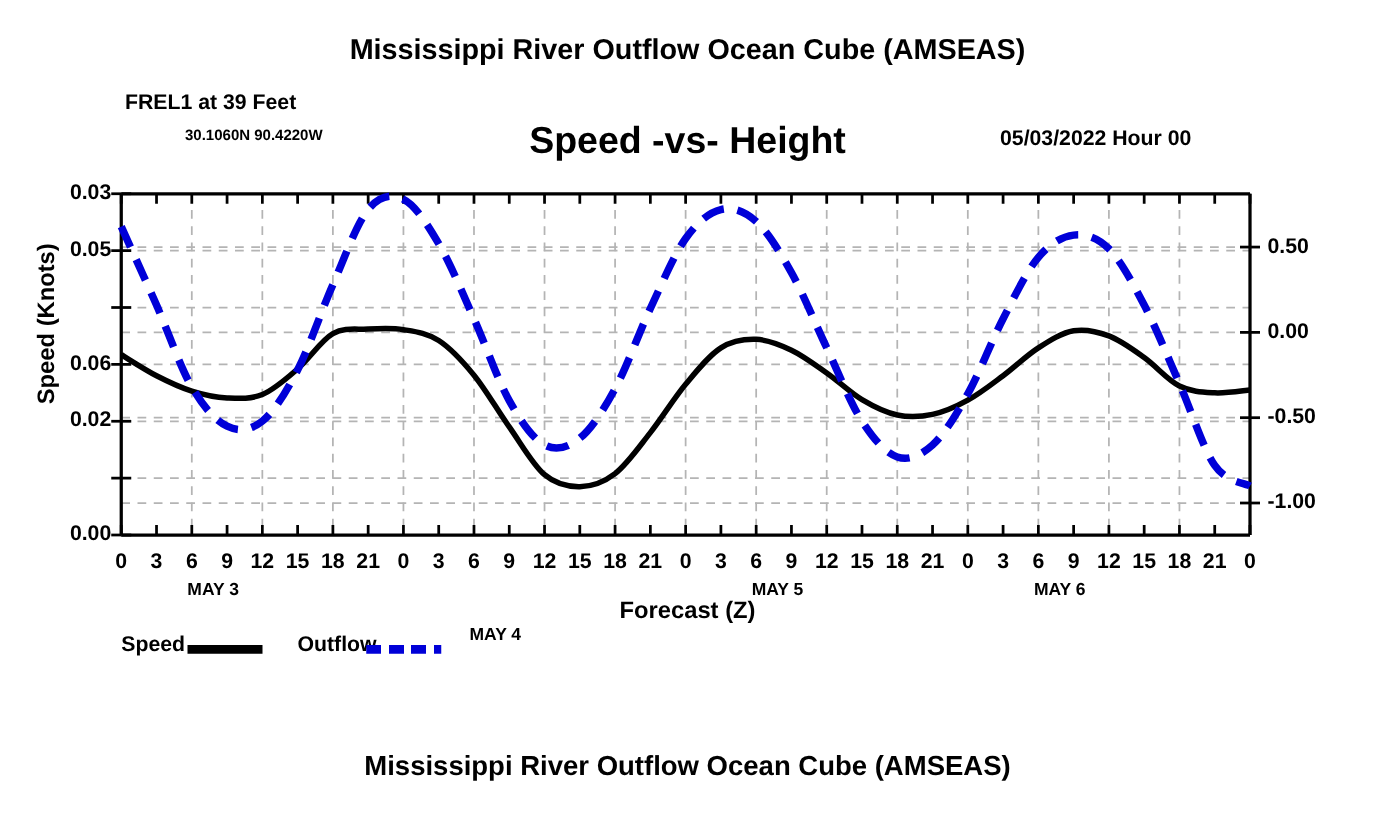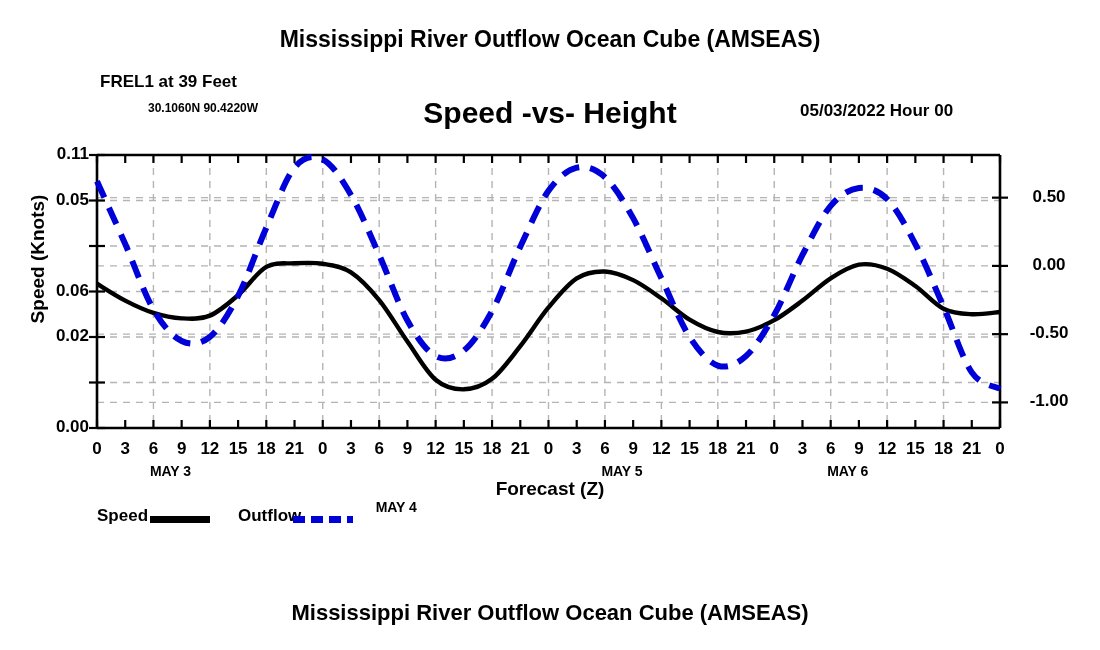--- a/index.html
+++ b/index.html
@@ -29,21 +29,21 @@
     left:-72px;top:248px;width:220px;text-align:center;
     transform:rotate(-90deg);transform-origin:center center;
     font-size:19px;
   }
   #xlabel{left:0;top:478px;width:1100px;text-align:center;font-size:19px;}
 
   .ytick-label{
     position:absolute;font-size:17px;font-weight:bold;
     text-align:right;white-space:nowrap;
   }
-  .ytick-label.right{text-align:center;}
+  .ytick-label.right{text-align:left;}
 
   .xtick-label{
     position:absolute;font-size:17px;font-weight:bold;
     text-align:center;white-space:nowrap;
   }
   .day-label{
     position:absolute;font-size:14px;font-weight:bold;
     text-align:left;white-space:nowrap;
   }
 
@@ -209,21 +209,21 @@
     <g id="series-height">
         <path d="M 97.00 181.28 C 101.70 191.74, 115.81 222.68, 125.22 244.07 C 134.63 265.45, 144.03 293.43, 153.44 309.59 C 162.84 325.74, 172.25 336.43, 181.66 340.98 C 191.06 345.53, 200.47 344.39, 209.88 336.89 C 219.28 329.38, 228.69 314.14, 238.09 295.94 C 247.50 277.74, 256.91 249.07, 266.31 227.69 C 275.72 206.30, 285.13 179.00, 294.53 167.63 C 303.94 156.25, 313.34 154.89, 322.75 159.44 C 332.16 163.99, 341.56 179.00, 350.97 194.93 C 360.38 210.85, 369.78 234.06, 379.19 254.99 C 388.59 275.92, 398.00 303.67, 407.41 320.51 C 416.81 337.34, 426.22 350.99, 435.63 356.00 C 445.03 361.00, 454.44 358.04, 463.84 350.54 C 473.25 343.03, 482.66 328.24, 492.06 310.95 C 501.47 293.66, 510.88 266.82, 520.28 246.80 C 529.69 226.78, 539.09 204.03, 548.50 190.83 C 557.91 177.64, 567.31 169.90, 576.72 167.63 C 586.13 165.35, 595.53 168.76, 604.94 177.18 C 614.34 185.60, 623.75 201.30, 633.16 218.13 C 642.56 234.97, 651.97 258.40, 661.38 278.19 C 670.78 297.98, 680.19 322.33, 689.59 336.89 C 699.00 351.45, 708.41 362.37, 717.81 365.55 C 727.22 368.74, 736.63 364.41, 746.03 356.00 C 755.44 347.58, 764.84 331.88, 774.25 315.05 C 783.66 298.21, 793.06 273.19, 802.47 254.99 C 811.88 236.79, 821.28 216.99, 830.69 205.85 C 840.09 194.70, 849.50 189.24, 858.91 188.10 C 868.31 186.96, 877.72 189.69, 887.13 199.02 C 896.53 208.35, 905.94 226.09, 915.34 244.07 C 924.75 262.04, 934.16 285.47, 943.56 306.86 C 952.97 328.24, 962.38 358.73, 971.78 372.38 C 981.19 386.03, 995.30 386.03, 1000.00 388.76" fill="none" stroke="#0000d8" stroke-width="6" stroke-linecap="butt" stroke-linejoin="round" stroke-dasharray="18 11"></path>
       </g>
   </svg>
 
   <div id="tick-labels-layer">
       <div class="ytick-label" style="left: 33px; top: 417px; width: 56px;">0.00</div>
       <div class="ytick-label" style="left: 33px; top: 326px; width: 56px;">0.02</div>
       <div class="ytick-label" style="left: 33px; top: 280.5px; width: 56px;">0.06</div>
       <div class="ytick-label" style="left: 33px; top: 189.5px; width: 56px;">0.05</div>
-      <div class="ytick-label" style="left: 33px; top: 144px; width: 56px;">0.11</div>
+      <div class="ytick-label" style="left: 33px; top: 144px; width: 56px;">0.03</div>
       <div class="ytick-label right" style="left: 1014px; top: 391.406px; width: 70px;">-1.00</div>
       <div class="ytick-label right" style="left: 1014px; top: 323.156px; width: 70px;">-0.50</div>
       <div class="ytick-label right" style="left: 1014px; top: 254.906px; width: 70px;">0.00</div>
       <div class="ytick-label right" style="left: 1014px; top: 186.656px; width: 70px;">0.50</div>
       <div class="xtick-label" style="left: 77px; top: 439px; width: 40px;">0</div>
       <div class="xtick-label" style="left: 105.219px; top: 439px; width: 40px;">3</div>
       <div class="xtick-label" style="left: 133.438px; top: 439px; width: 40px;">6</div>
       <div class="xtick-label" style="left: 161.656px; top: 439px; width: 40px;">9</div>
       <div class="xtick-label" style="left: 189.875px; top: 439px; width: 40px;">12</div>
       <div class="xtick-label" style="left: 218.094px; top: 439px; width: 40px;">15</div>

